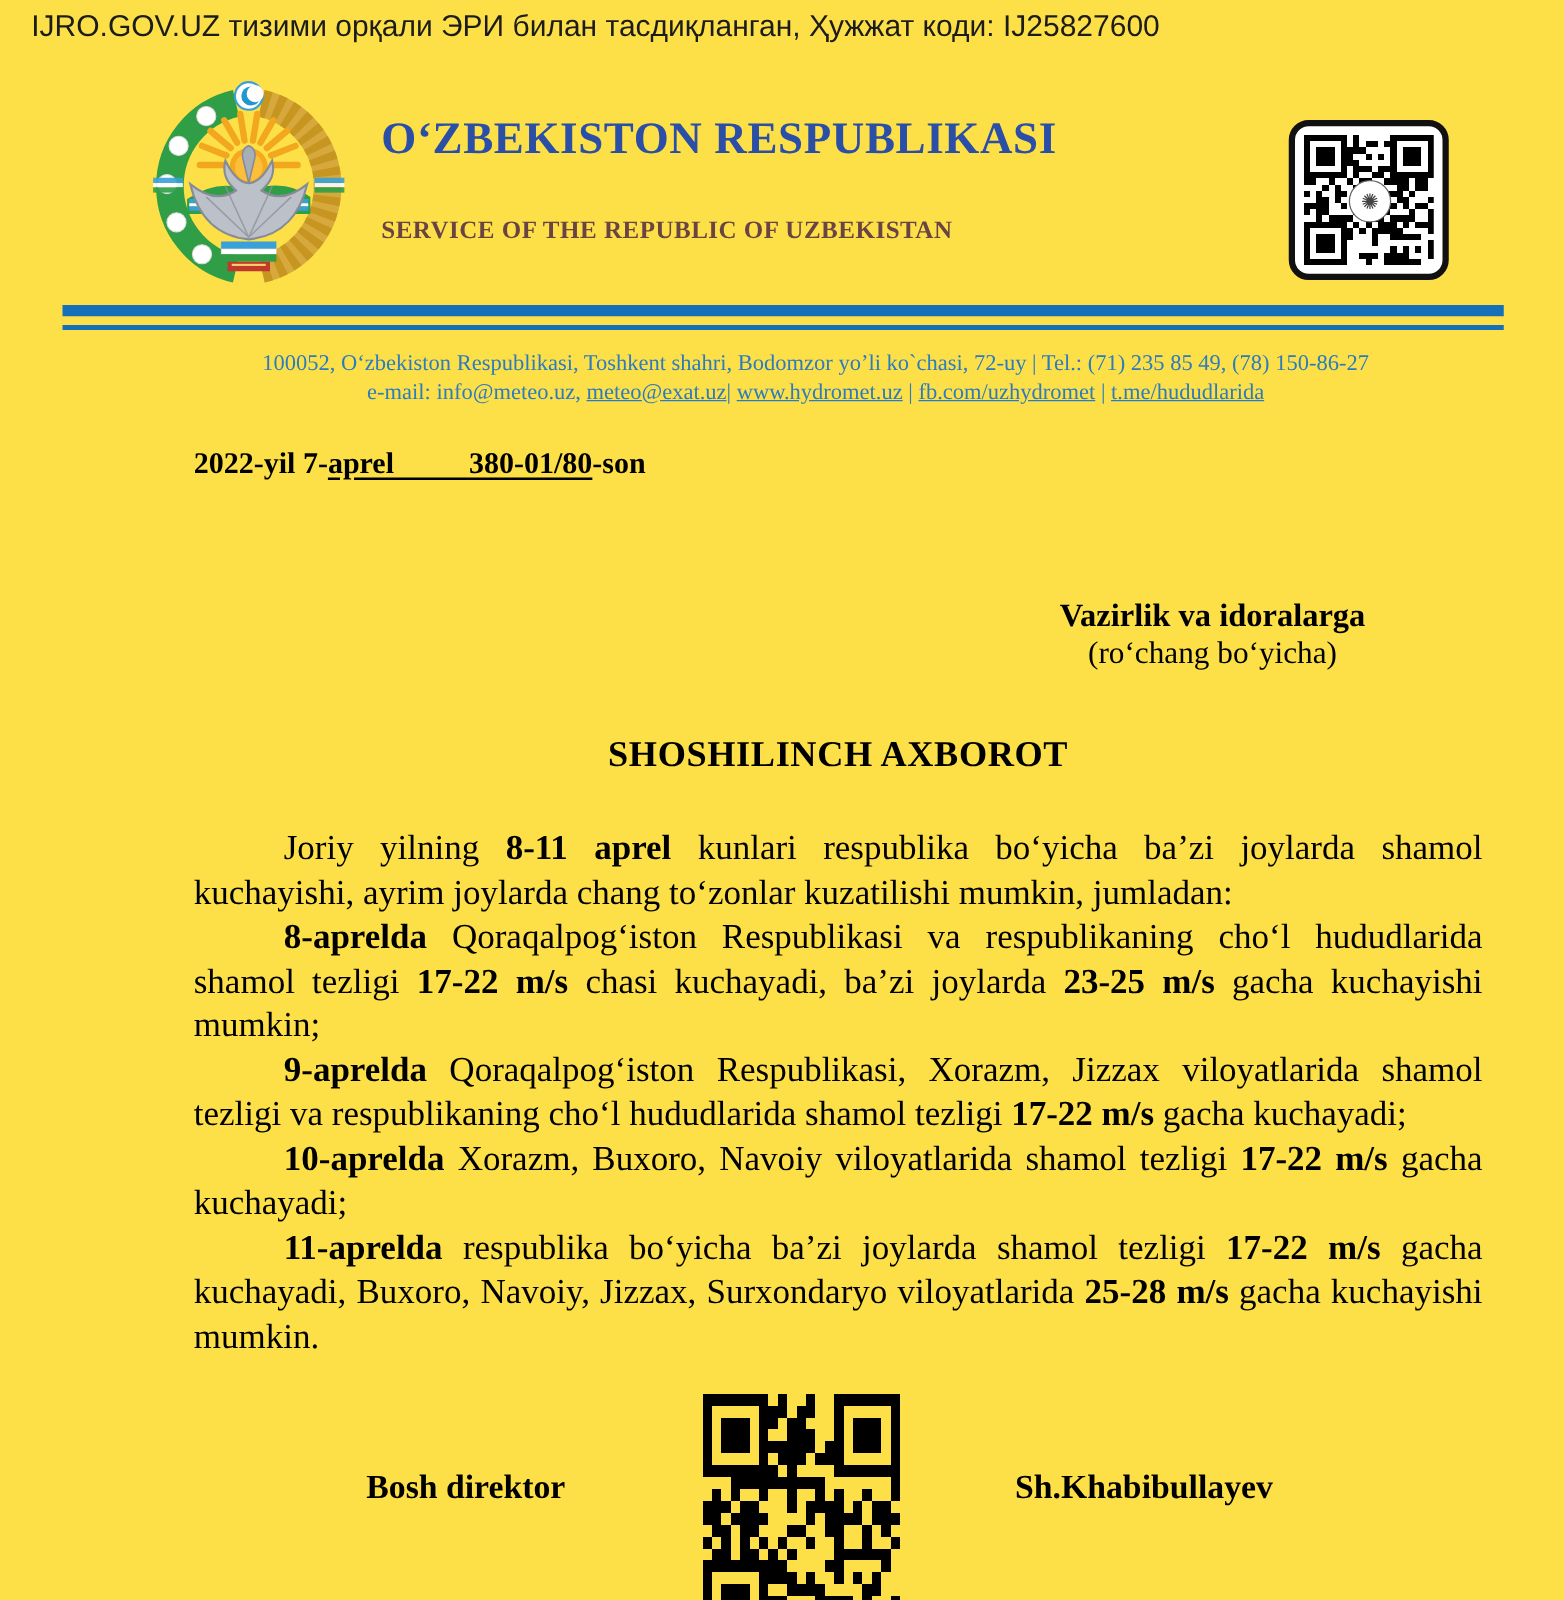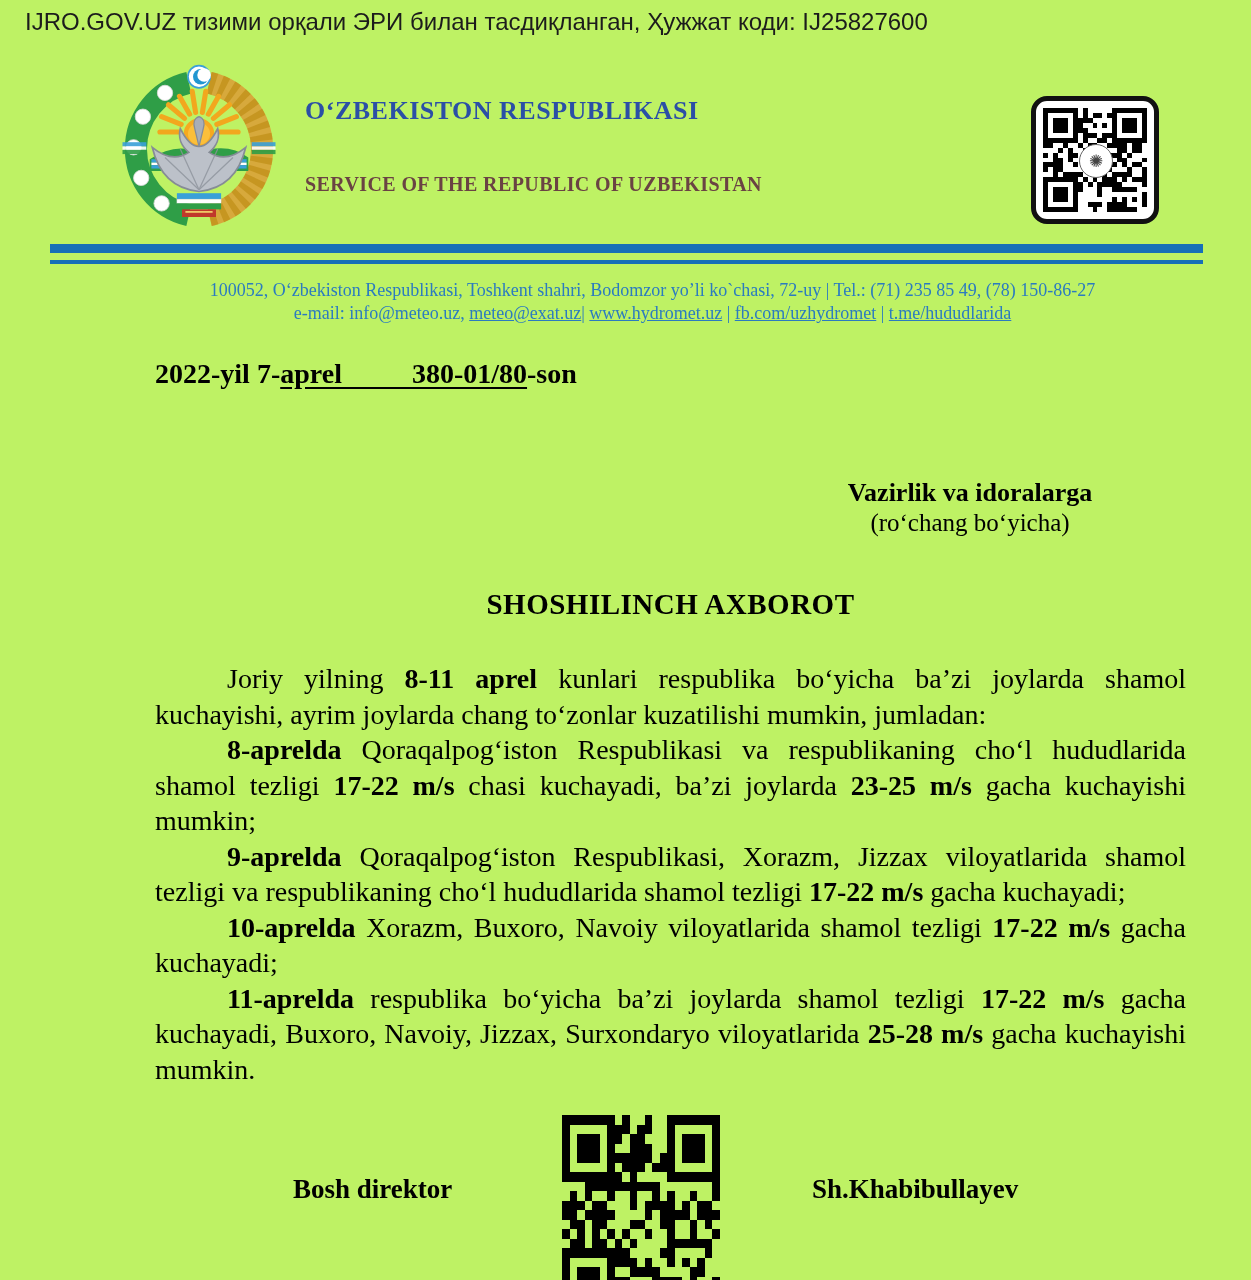--- a/index.html
+++ b/index.html
@@ -1,45 +1,45 @@
 <!DOCTYPE html>
 <html><head>
 <meta charset="utf-8">
 <style>
   html,body{margin:0;padding:0;background:#ffffff;}
-  .page{position:relative;width:1251px;height:1280px;background:#bef264;overflow:hidden;
+  .page{position:relative;width:1251px;height:1280px;background:#fde047;overflow:hidden;
         font-family:"Liberation Serif",serif;color:#000;}
 
   .verify{position:absolute;left:25px;top:8px;font-family:"Liberation Sans",sans-serif;
           font-size:24px;color:#1c1c1c;white-space:nowrap;}
 
   .emblem{position:absolute;left:110px;top:64px;width:178px;height:170px;}
 
   .orgblock{position:absolute;left:305px;top:92px;width:690px;}
-  .org-uz{font-size:26px;font-weight:bold;color:#2b4fa6;line-height:37px;letter-spacing:.5px;}
+  .org-uz{font-size:36px;font-weight:bold;color:#2b4fa6;line-height:37px;letter-spacing:.5px;}
   .org-en{position:absolute;left:305px;top:172px;font-size:20px;font-weight:bold;color:#6a4343;
           line-height:25px;letter-spacing:.4px;}
 
   .qr-frame{position:absolute;left:1031px;top:96px;width:104px;height:104px;border:5px solid #111;
             border-radius:16px;padding:7px;background:#fff;}
   .qr-modules{width:100%;height:100%;}
   .qr-modules svg{display:block;width:100%;height:100%;}
   .qr-emblem{position:absolute;left:50%;top:50%;width:32px;height:32px;margin:-16px 0 0 -16px;
              background:#fff;border:1px solid #666;border-radius:50%;display:flex;
              align-items:center;justify-content:center;font-size:17px;color:#444;}
 
   .rule{position:absolute;left:50px;width:1153px;background:#1670b8;}
   .rule-thick{top:244px;height:9px;}
   .rule-thin{top:260px;height:4px;}
 
   .contact{position:absolute;left:0;top:279px;width:1251px;text-align:center;color:#2b7bc0;
            font-size:18px;line-height:23px;margin-left:27px;}
   .contact .u{text-decoration:underline;}
 
-  .dateline{position:absolute;left:155px;top:358px;font-size:28px;font-weight:bold;white-space:nowrap;}
+  .dateline{position:absolute;left:155px;top:358px;font-size:24px;font-weight:bold;white-space:nowrap;}
   .dateline .u{text-decoration:underline;text-underline-offset:4px;}
 
   .recipient{position:absolute;left:750px;top:477px;width:440px;text-align:center;}
   .recipient-1{font-size:26px;font-weight:bold;line-height:31px;}
   .recipient-2{font-size:25px;line-height:30px;}
 
   .doc-title{position:absolute;left:155px;top:588px;width:1031px;text-align:center;
              font-size:29px;font-weight:bold;letter-spacing:.5px;}
 
   .body-text{position:absolute;left:155px;top:661px;width:1031px;font-size:28px;line-height:35.5px;}

